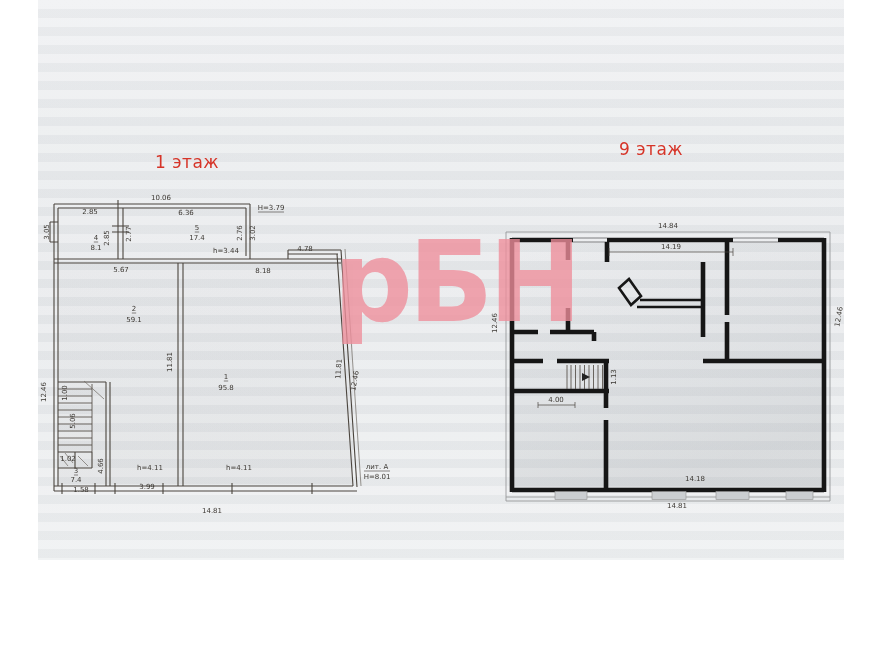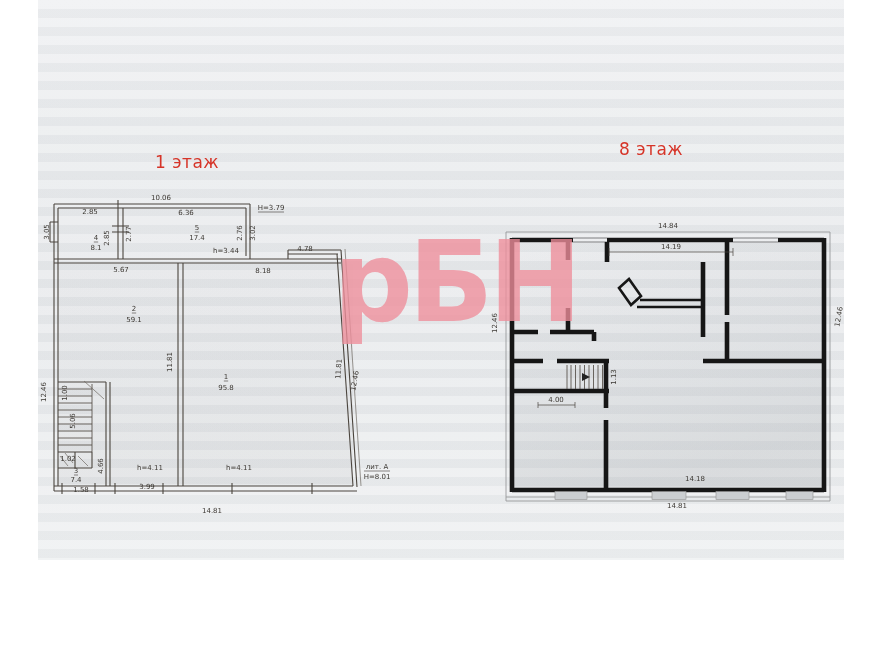--- a/index.html
+++ b/index.html
@@ -182,17 +182,17 @@
           <text x="841" y="317" class="dim" transform="rotate(-80 841 317)">12.46</text>
           <text x="556" y="402" class="dim">4.00</text>
           <text x="616" y="377" class="dim" transform="rotate(-90 616 377)">1.13</text>
           <text x="695" y="481" class="dim">14.18</text>
           <text x="677" y="508" class="dim">14.81</text>
         </g>
     </g>
   </svg>
 
   <div class="title" id="title1">1 этаж</div>
-  <div class="title" id="title2">8 этаж</div>
+  <div class="title" id="title2">9 этаж</div>
 
   <div class="wm-logo">рБН</div>
 
 </div>
 
 </body></html>

